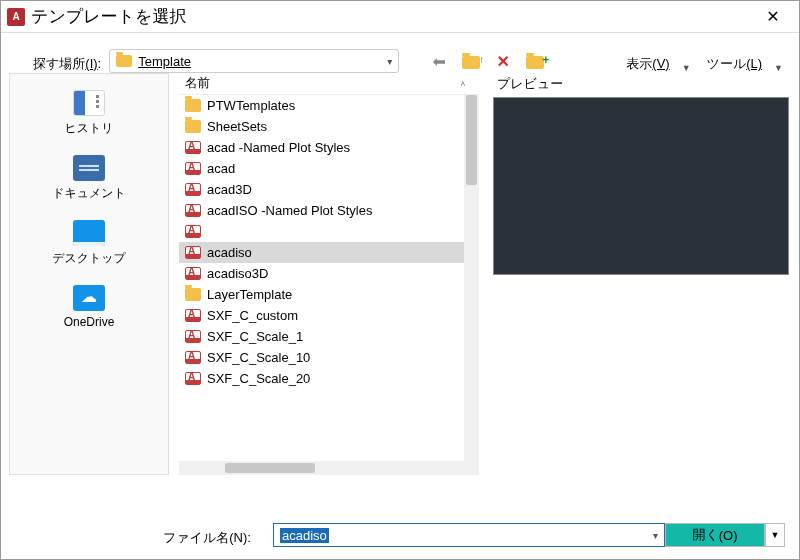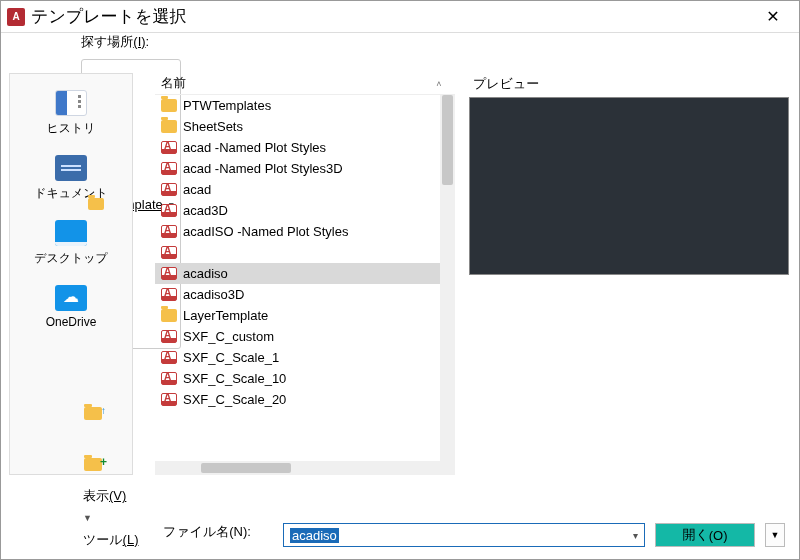--- a/index.html
+++ b/index.html
@@ -2,21 +2,21 @@
 <html><head>
 <meta charset="utf-8">
 <style>
   * { box-sizing: border-box; margin: 0; padding: 0; font-family: "Meiryo", "Yu Gothic", sans-serif; }
   body { background: #fff; width: 800px; height: 560px; overflow: hidden; border: 1px solid #999; }
   .titlebar { height: 32px; display: flex; align-items: center; padding: 0 6px; border-bottom: 1px solid #ddd; }
   .app-icon { width: 18px; height: 18px; background: #b32b33; border-radius: 2px; display: flex; align-items: center; justify-content: center; color: #fff; font-size: 10px; font-weight: bold; margin-right: 6px; }
   .titlebar .title { font-size: 17px; flex: 1; }
   .titlebar .close { width: 40px; text-align: center; font-size: 16px; }
 
-  .toprow { height: 40px; display: flex; align-items: flex-start; gap: 8px; padding: 0 10px 0 80px; flex-direction: column; }
+  .toprow { height: 40px; display: flex; align-items: flex-end; gap: 8px; padding: 0 10px 0 32px; }
   .toprow .lookin-label { font-size: 13px; }
   .toprow .underline { text-decoration: underline; }
   .lookin-combo { flex: 0 0 290px; height: 24px; border: 1px solid #ccc; border-radius: 3px; display: flex; align-items: center; padding: 0 6px; gap: 6px; font-size: 13px; background: #fff; }
   .lookin-combo .folder-ico { width: 16px; height: 12px; background: #f5c04a; border-radius: 2px; position: relative; }
   .lookin-combo .folder-ico::before { content:""; position:absolute; top:-3px; left:0; width:7px; height:3px; background:#f5c04a; border-radius:1px; }
   .lookin-combo .txt { flex:1;text-decoration:underline; }
   .lookin-combo .chev { font-size: 10px; color:#555; }
 
   .tbtn { width: 24px; height: 24px; display: flex; align-items: center; justify-content: center; }
   .arrow-back { font-size: 16px; color:#888; }
@@ -24,21 +24,21 @@
   .folder-up::before { content:""; position:absolute; top:-3px; left:0; width:8px; height:3px; background:#f5c04a; border-radius:1px;}
   .folder-up::after { content:"↑"; position:absolute; top:-2px; right:-4px; font-size:10px; color:#0a7cc9; font-weight:bold;}
   .x-del { color:#d23131; font-size:16px; font-weight:bold; }
   .folder-new { width:18px; height:13px; background:#f5c04a; border-radius:2px; position:relative; margin-top:3px;}
   .folder-new::before { content:""; position:absolute; top:-3px; left:0; width:8px; height:3px; background:#f5c04a; border-radius:1px;}
   .folder-new::after { content:"+"; position:absolute; top:-3px; right:-5px; font-size:12px; color:#138a2e; font-weight:bold;}
   .menu-label { font-size: 13px; padding: 0 2px; cursor: default; }
   .menu-drop { font-size: 9px; color:#555; padding:0 6px 0 2px; }
 
   .mainarea { display:flex; height: 402px; }
-  .sidebar { width: 124px; background:#f9f9f9; border:1px solid #ddd; margin:0 12px 0 8px; display:flex; flex-direction:column; align-items:center; padding-top:12px; gap:4px;}
+  .sidebar { width: 160px; background:#f9f9f9; border:1px solid #ddd; margin:0 0 0 8px; display:flex; flex-direction:column; align-items:center; padding-top:12px; gap:4px;}
   .side-item { width: 100%; text-align:center; font-size:12px; padding:4px 0 10px; }
   .side-ico { width: 32px; height: 26px; margin: 0 auto 4px; position:relative; }
   .ico-history { background: linear-gradient(#3f78c9,#3f78c9) left/11px 100% no-repeat, #fff; border:1px solid #cfd6e2; border-radius:3px; }
   .ico-history::after { content:""; position:absolute; right:5px; top:4px; width:3px; height:3px; background:#888; box-shadow: 0 5px 0 #888, 0 10px 0 #888; }
   .ico-docs { background:#3b6caa; border-radius:3px; }
   .ico-docs::after{ content:""; position:absolute; left:6px; top:10px; width:20px; height:2px; background:#cce0ff; box-shadow: 0 4px 0 #cce0ff; }
   .ico-desktop { background:#1293e8; border-radius:3px; }
   .ico-desktop::after{ content:""; position:absolute; bottom:0; left:0; right:0; height:4px; background:#e9f3fc; border-radius:0 0 3px 3px; }
   .ico-onedrive { background:#1293e8; border-radius:3px; }
   .ico-onedrive::after { content:"☁"; color:#fff; position:absolute; left:0; right:0; top:2px; text-align:center; font-size:16px; }
@@ -60,21 +60,21 @@
   .vscroll { position:absolute; top:0; right:0; width:15px; height:100%; background:#f0f0f0; }
   .vthumb { position:absolute; top:0; left:2px; right:2px; height:90px; background:#c7c7c7; border-radius:2px; }
   .hscroll { height:14px; background:#f0f0f0; position:relative;}
   .hthumb { position:absolute; left:46px; top:2px; bottom:2px; width:90px; background:#c7c7c7; border-radius:2px;}
 
   .preview { flex:1; display:flex; flex-direction:column; }
   .preview-label { font-size:13px; padding:2px 4px 4px; }
   .preview-box { flex:0 0 178px; background:#2b3138; border:1px solid #888; }
 
   .bottom { padding: 48px 14px 8px 162px; display:flex; flex-direction:column; gap:10px; }
-  .brow { display:flex; align-items:flex-start; gap:10px; }
+  .brow { display:flex; align-items:flex-end; }
   .blabel { width:110px; font-size:13px; text-align:left; }
   .binput { flex:1; height:24px; border:1px solid #1a6bb8; background:#fff; display:flex; align-items:center; padding:0 6px; font-size:13px;}
   .binput .val { background:#1a6bb8; color:#fff; padding:0 2px; }
   .binput .chev, .bcombo .chev { margin-left:auto; font-size:10px; color:#555; }
   .bbtn { width:100px; height:24px; border:1px solid #bbb; background:#14b8a6; font-size:13px; display:flex; align-items:center; justify-content:center;}
   .bmini { width:20px; height:24px; border:1px solid #bbb; background:#fcfcfc; font-size:9px; display:flex; align-items:center; justify-content:center;}
 </style>
 </head>
 <body>
 
@@ -151,24 +151,20 @@
           <div class="row">
             <span class="fico fold"></span>
             <span>SheetSets</span>
           </div>
           <div class="row">
             <span class="fico dwt"></span>
             <span>acad -Named Plot Styles</span>
           </div>
           <div class="row">
             <span class="fico dwt"></span>
-            <span>acad -Named Plot Styles3D</span>
-          </div>
-          <div class="row">
-            <span class="fico dwt"></span>
             <span>acad</span>
           </div>
           <div class="row">
             <span class="fico dwt"></span>
             <span>acad3D</span>
           </div>
           <div class="row">
             <span class="fico dwt"></span>
             <span>acadISO -Named Plot Styles</span>
           </div>

